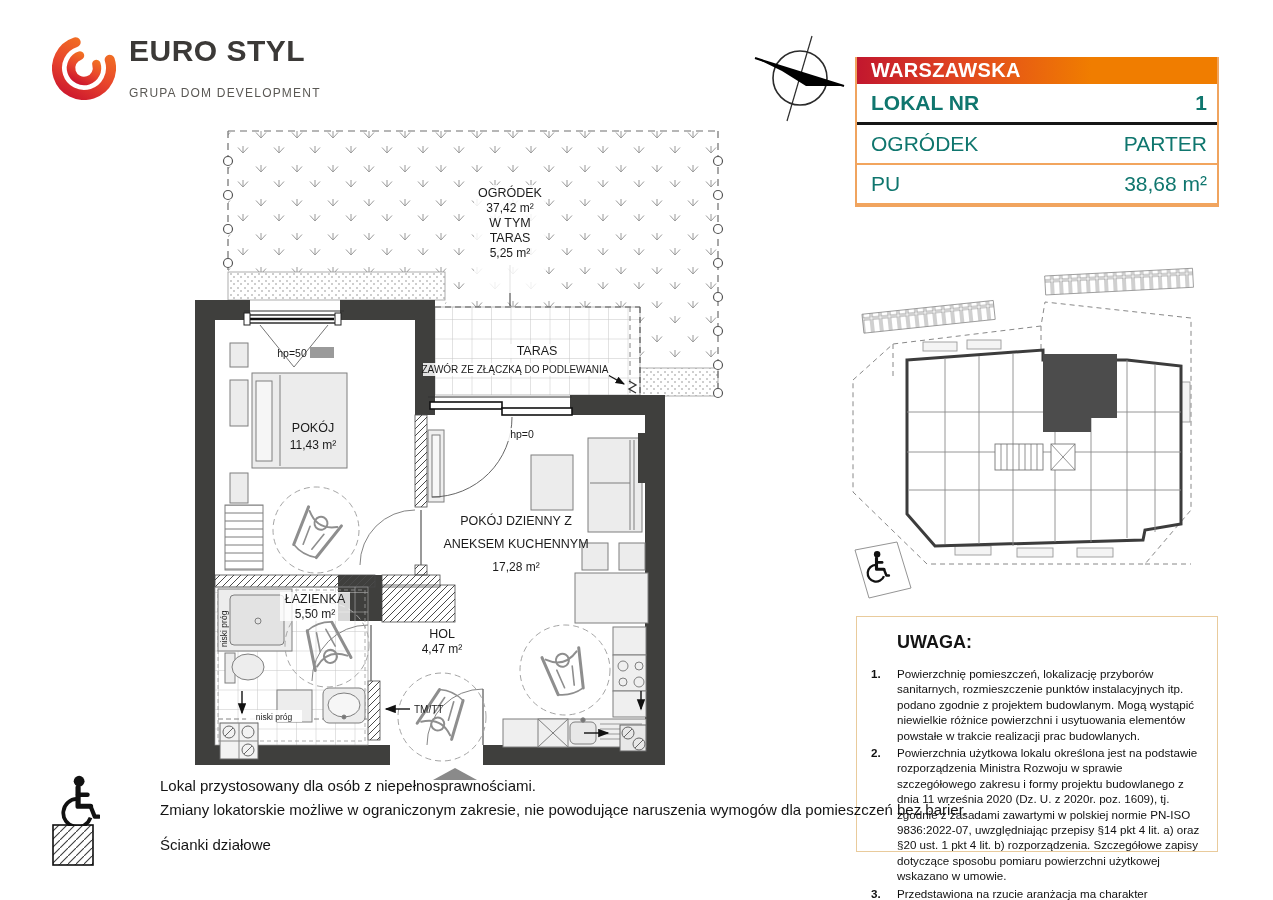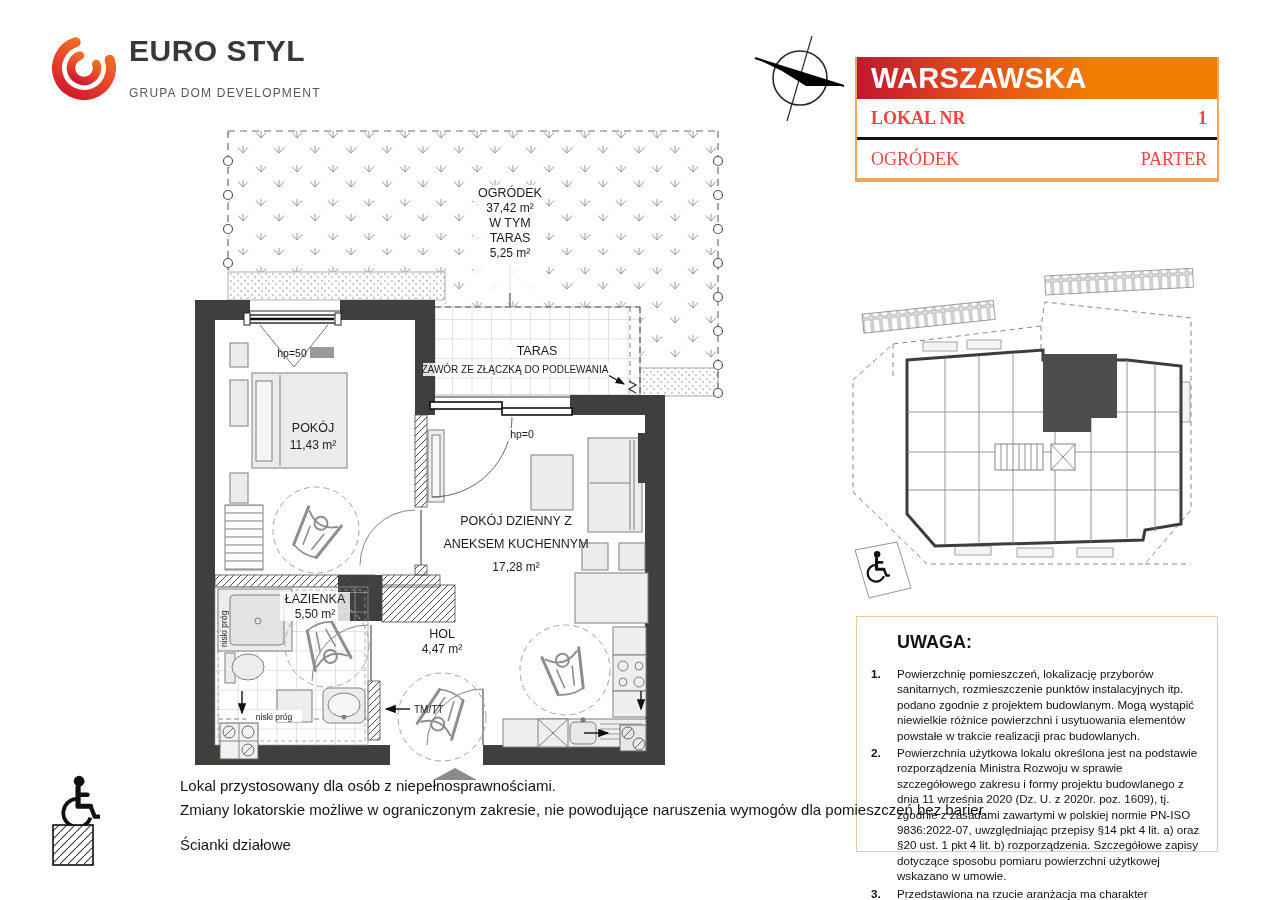--- a/index.html
+++ b/index.html
@@ -8,39 +8,39 @@
   
   .logo{position:absolute;left:52px;top:36px;display:flex;align-items:center;}
   .logo-text{margin-left:13px;}
   .brand-name{font-size:30px;font-weight:bold;color:#3b3937;letter-spacing:.5px;line-height:1;}
   .brand-tagline{font-size:12px;color:#5a5854;letter-spacing:1.2px;margin-top:20px;}
   
   .compass{position:absolute;left:744px;top:30px;}
   
   .info-table{position:absolute;left:855px;top:57px;width:360px;
               border-left:2px solid #f0a45f;border-right:2px solid #f0a45f;border-bottom:2px solid #f0a45f;}
-  .it-header{height:42px;display:flex;align-items:center;padding-left:14px;color:#fff;
-             font-size:29px;font-weight:bold;letter-spacing:.3px;
+  .it-header{height:27px;display:flex;align-items:center;padding-left:14px;color:#fff;
+             font-size:20px;font-weight:bold;letter-spacing:.3px;
              background:linear-gradient(90deg,#c2172e 0%,#e2481f 30%,#f07d00 65%,#f07d00 100%);}
   .it-row{height:38px;display:flex;align-items:center;justify-content:space-between;
-          padding:0 10px 0 14px;font-size:18px;color:#ef4444;border-bottom:2px solid #f2a55e;font-family:Liberation Serif, serif;}
+          padding:0 10px 0 14px;font-size:21px;color:#0f766e;border-bottom:2px solid #f2a55e;}
   .it-row.first{font-weight:bold;border-bottom:3px solid #151515;}
   
   .floorplan{position:absolute;left:180px;top:125px;}
   .siteplan{position:absolute;left:845px;top:262px;}
   svg text{font-family:"Liberation Sans",sans-serif;fill:#1b1b1b;}
   
   .notes{position:absolute;left:856px;top:616px;width:362px;height:236px;box-sizing:border-box;
          border:1px solid #e9cb9c;padding:15px 14px 8px 14px;background:#fff;}
   .notes-title{font-size:18px;font-weight:bold;margin:0 0 13px 26px;}
   .note{display:flex;font-size:11.6px;line-height:1.33;color:#101010;margin-bottom:2px;}
   .note-num{font-weight:bold;width:26px;flex:none;}
   .note-text{flex:1;}
   
-  .leg-item{position:absolute;font-size:15px;color:#141414;margin-left:20px;}
+  .leg-item{position:absolute;font-size:15px;color:#141414;}
   .l1{left:160px;top:777px;} .l2{left:160px;top:801px;} .l3{left:160px;top:836px;text-align:center;}
   .leg-wheel{position:absolute;left:52px;top:774px;}
   .leg-hatch{position:absolute;left:52px;top:824px;}
 </style>
 </head>
 <body>
 
 <div class="page">
 
   <svg width="0" height="0" style="position:absolute" aria-hidden="true">
@@ -94,20 +94,24 @@
 
   <div class="info-table">
     <div class="it-header">WARSZAWSKA</div>
     <div class="it-row first">
       <span>LOKAL NR</span>
       <span>1</span>
     </div>
     <div class="it-row">
       <span>OGRÓDEK</span>
       <span>PARTER</span>
+    </div>
+    <div class="it-row">
+      <span>PU</span>
+      <span>38,68 m²</span>
     </div>
   </div>
 
   <svg class="floorplan" width="560" height="660" viewBox="0 0 560 660">
     <defs>
       <pattern id="pg" width="36" height="34" patternUnits="userSpaceOnUse">
         <path d="M9,6 v7 M4,7.5 l5,5.5 M14,7.5 l-5,5.5 M27,21 v7 M22,22.5 l5,5.5 M32,22.5 l-5,5.5" stroke="#9a9a9a" stroke-width="1" fill="none"></path>
       </pattern>
       <pattern id="stip" width="7" height="7" patternUnits="userSpaceOnUse">
         <circle cx="2" cy="2" r="0.8" fill="#8f8f8f"></circle>

